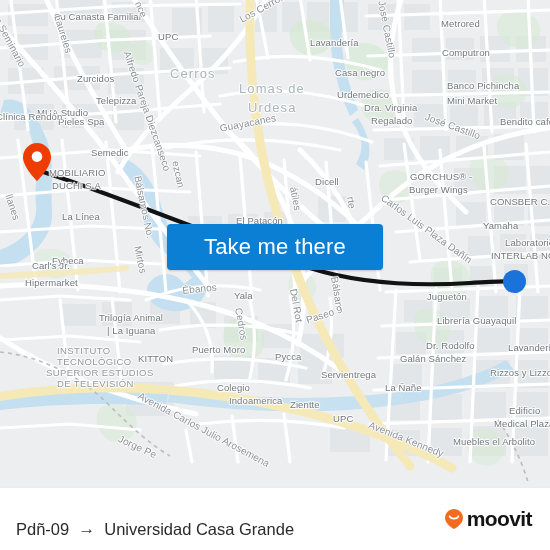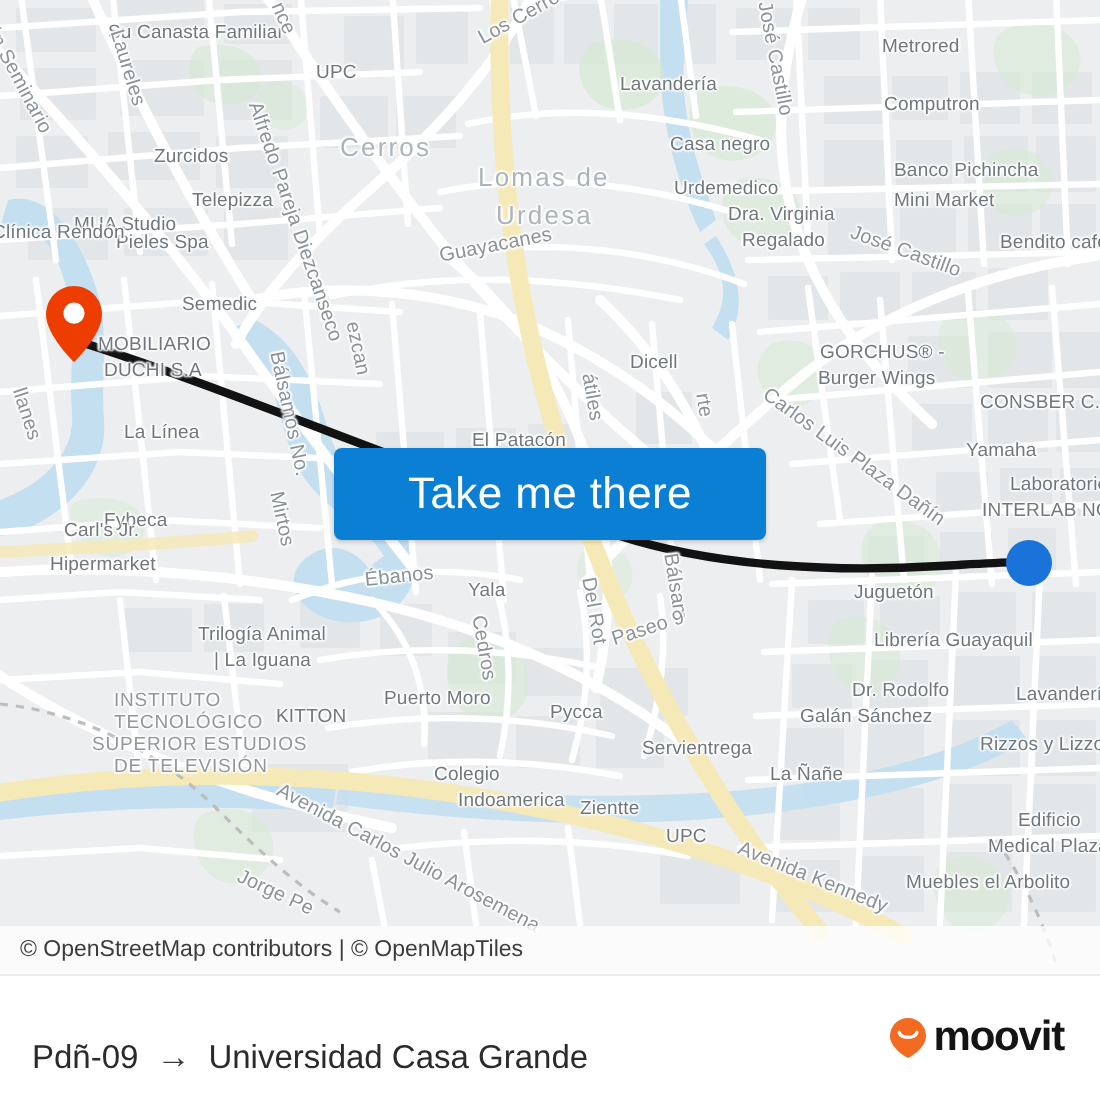--- a/index.html
+++ b/index.html
@@ -411,23 +411,20 @@
 
     <svg id="origin-marker" viewBox="0 0 30 40">
       <path d="M15 1 C7.3 1 1 7.3 1 15.2 C1 25.5 15 39 15 39 C15 39 29 25.5 29 15.2 C29 7.3 22.7 1 15 1 Z" fill="#ee3d00"></path>
       <circle cx="15" cy="14.6" r="5.3" fill="#ffffff"></circle>
     </svg>
 
     <div id="dest-marker"></div>
 
     <button id="cta">Take me there</button>
 
-    <div id="attrib">
-      <span>© OpenStreetMap contributors | © OpenMapTiles</span>
-    </div>
   </div>
 
   <div id="footer">
     <div id="trip">
       <span>Pdñ-09</span>
       <span class="arrow">→</span>
       <span>Universidad Casa Grande</span>
     </div>
     <div id="brand">
       <svg width="20" height="22" viewBox="0 0 20 22">

